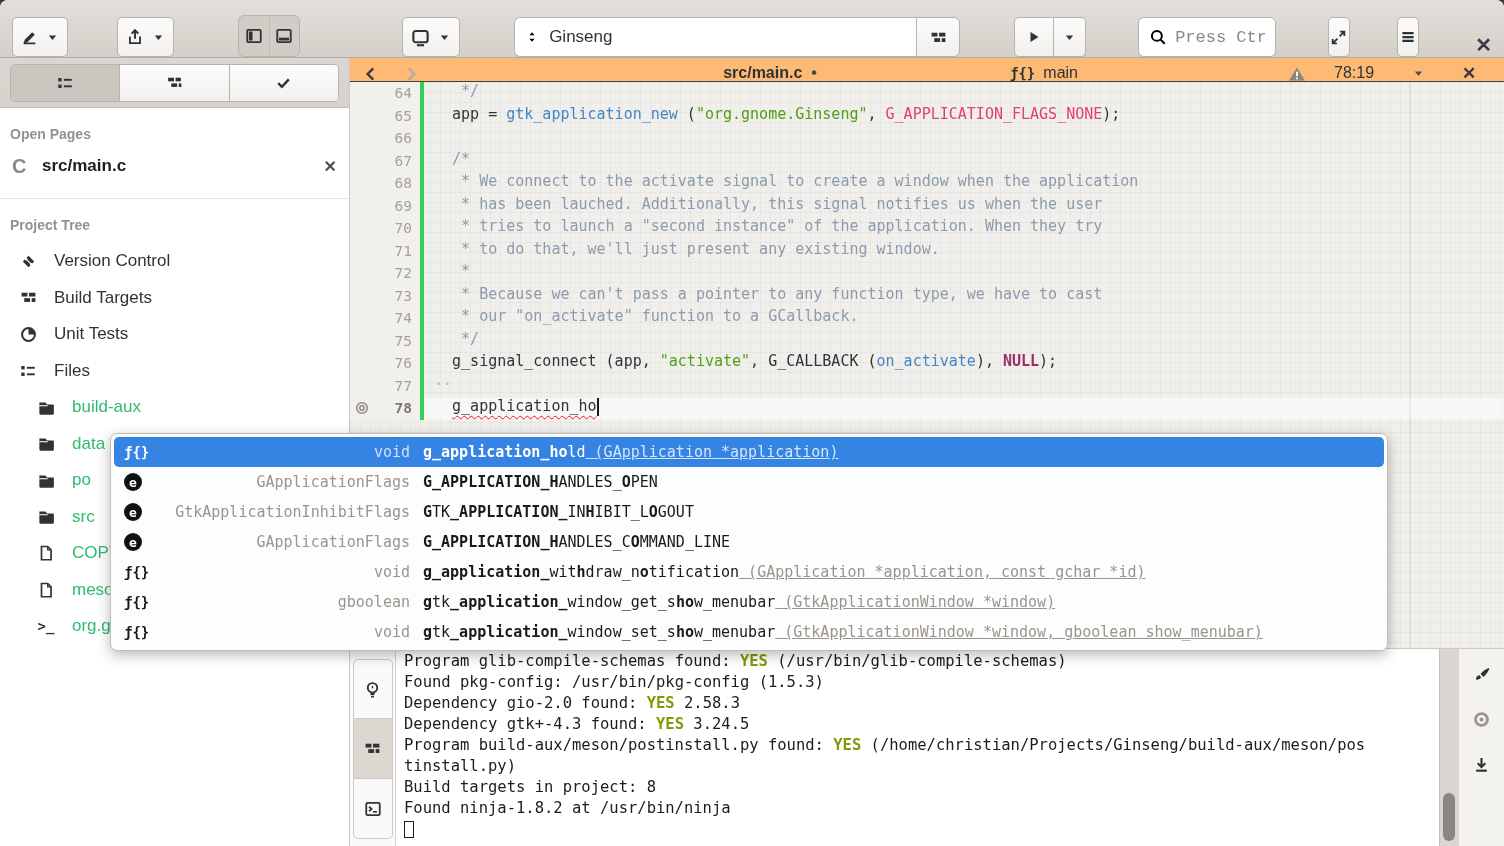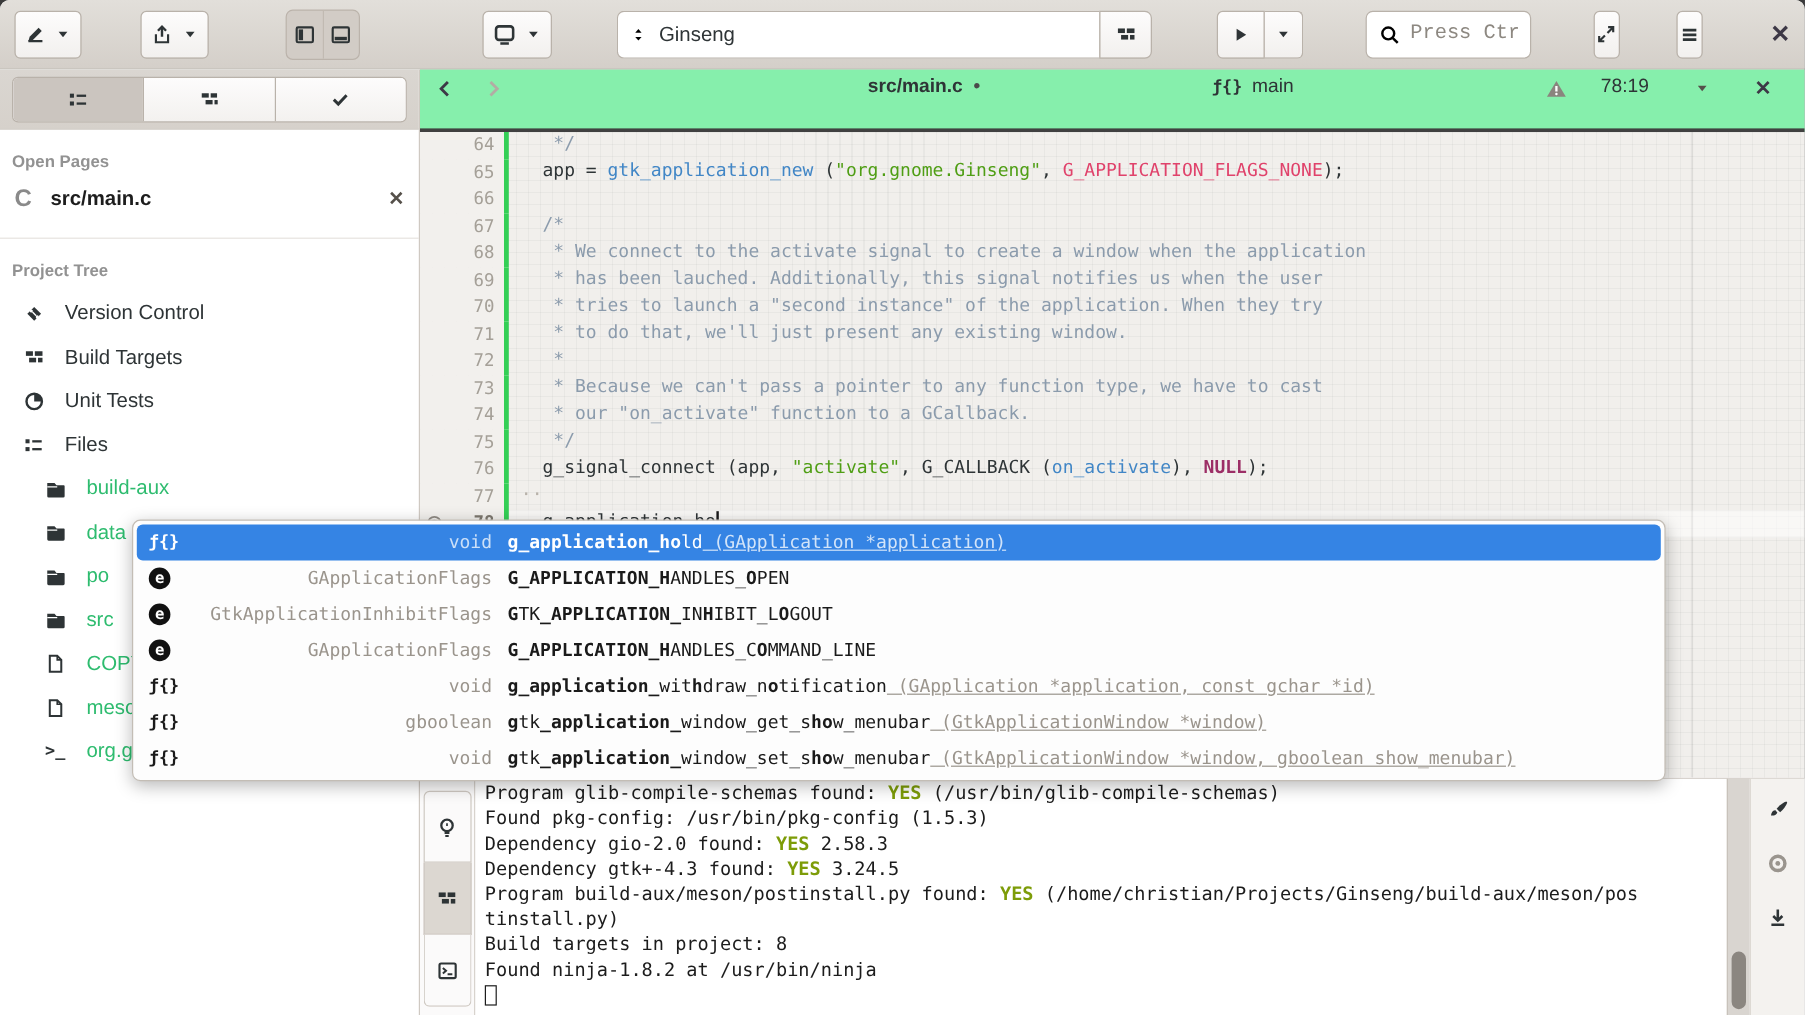--- a/index.html
+++ b/index.html
@@ -1,20 +1,20 @@
 <!DOCTYPE html>
 <html><head>
 <meta charset="utf-8">
 <style>
   * { box-sizing: border-box; margin: 0; padding: 0; }
   html,body { width:1504px; height:846px; background:#3a3a3a; font-family:"Liberation Sans",sans-serif; }
   .window { position:relative; width:1504px; height:846px; background:#fff; overflow:hidden; border-radius:8px 8px 0 0; }
 
   
-  .headerbar { height:58px; background:linear-gradient(#e2dfda,#d4cfc9); border-bottom:1px solid #b3aca4; display:flex; align-items:center; padding:0 12px;gap:36px; }
+  .headerbar { height:58px; background:linear-gradient(#e2dfda,#d4cfc9); border-bottom:1px solid #b3aca4; display:flex; align-items:flex-end; padding:0 12px;gap:36px; }
   .btn { height:40px; background:linear-gradient(#fdfcfc,#f2f0ee); border:1px solid #b9b2aa; border-radius:5px; display:flex; align-items:center; justify-content:center; color:#2e3436; }
   .btn.split { padding:0 8px; gap:8px; }
   .toggle-pair { display:flex; height:42px; background:#d2ccc6; border:1px solid #bbb3ab; border-radius:6px; overflow:hidden; }
   .toggle-pair .tbtn { width:62px; display:flex; align-items:center; justify-content:center; color:#2e3436; }
   .toggle-pair .tbtn + .tbtn { border-left:1px solid #c1bab2; }
   .omnibar-group { display:flex; height:40px; }
   .omnibar { width:402px; background:#fff; border:1px solid #b9b2aa; border-right:none; border-radius:6px 0 0 6px; display:flex; align-items:center; padding:0 10px; gap:10px; }
   .omnibar-text { font-size:17px; color:#2e3436; }
   .omni-build-btn { width:44px; border-radius:0 6px 6px 0; }
   .play-group { display:flex; height:40px; }
@@ -45,21 +45,21 @@
   .tree { padding-top:4px; }
   .tree-row { display:flex; align-items:center; height:36.5px; gap:16px; padding-left:18px; }
   .tree-row.child { padding-left:36px; }
   .tree-row .ti { width:20px; display:flex; justify-content:center; color:#2e3436; }
   .tree-row .tl { font-size:17px; color:#2e3436; }
   .tree-row.green .tl { color:#2ebc6f; }
   .script-glyph { font-family:"DejaVu Sans Mono",monospace; font-size:14px; font-weight:bold; color:#2e3436; }
 
   
   .main { flex:1; display:flex; flex-direction:column; min-width:0; }
-  .editor-tabbar { height:52px; background:#86efac; border-bottom:3px solid #404040; position:relative; color:#2e3436; }
+  .editor-tabbar { height:24px; background:#fdba74; border-bottom:1px solid #404040; position:relative; color:#2e3436; }
   .editor-tabbar .nav-back { position:absolute; left:12px; top:7px; color:#3d3846; }
   .editor-tabbar .nav-fwd { position:absolute; left:52px; top:7px; color:#b3aca4; }
   .editor-tabbar .etitle { position:absolute; left:290px; top:6px; width:260px; text-align:center; font-size:16px; font-weight:600; color:#2e3436; }
   .editor-tabbar .edot { color:#4a4a4a; }
   .editor-tabbar .esymbol { position:absolute; left:660px; top:6px; font-size:16px; display:flex; gap:8px; align-items:center; }
   .fsym { font-family:"DejaVu Sans Mono",monospace; font-weight:bold; font-size:14px; }
   .editor-tabbar .ewarn { position:absolute; left:938px; top:7px; color:#8a857e; }
   .editor-tabbar .epos { position:absolute; left:984px; top:6px; font-size:16px;text-align:right; }
   .editor-tabbar .echev { position:absolute; left:1062px; top:9px; color:#55504a; }
   .editor-tabbar .eclose { position:absolute; left:1112px; top:5px; color:#3d3846; font-size:17px; font-weight:bold; }

